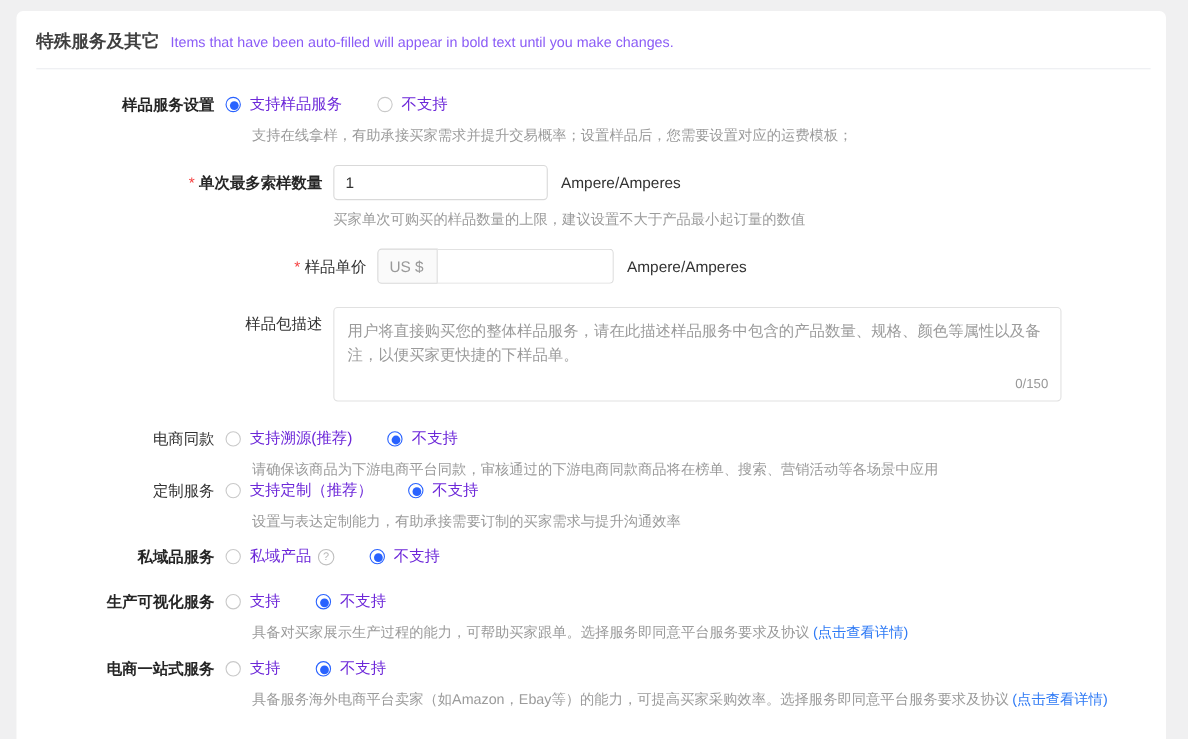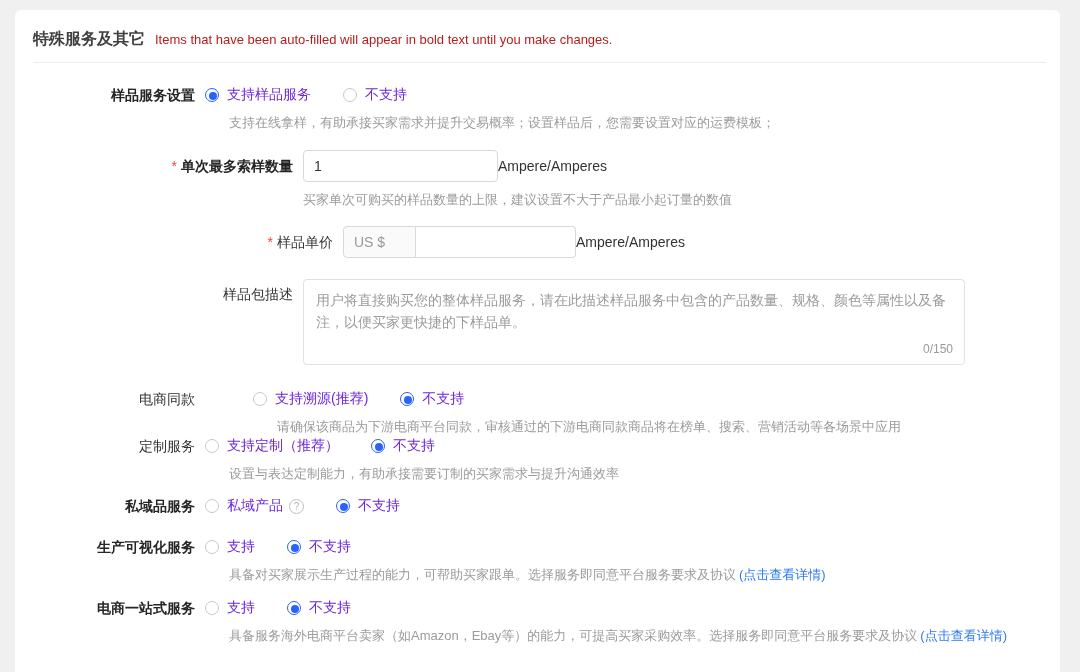--- a/index.html
+++ b/index.html
@@ -17,21 +17,21 @@
   }
   .card{
     position:absolute;left:15px;top:10px;width:1045px;height:690px;
     background:#ffffff;border-radius:6px;
   }
   .section-head{
     display:flex;align-items:baseline;
     padding:18px 14px 12px 18px;
   }
   .section-title{font-size:16px;font-weight:bold;color:#404040;line-height:22px;}
-  .section-subtitle{font-size:13px;color:#b91c1c;margin-left:10px;}
+  .section-subtitle{font-size:13px;color:#8b5cf6;margin-left:10px;}
   .divider{border-bottom:1px solid #ebedf0;margin:0 14px 0 18px;height:0;}
 
   .row{display:flex;font-size:14px;}
   .lbl{
     width:180px;flex-shrink:0;text-align:right;
     color:#333;line-height:20px;white-space:nowrap;
   }
   .lbl.bold{font-weight:bold;color:#262626;}
   .row.sub .lbl{width:278px;}
   .row.mid .lbl{line-height:32px;}
@@ -60,44 +60,44 @@
   .radio-indent{margin-left:24px;}
   .detail-link{color:var(--link);cursor:pointer;margin-left:3px;}
 
   .input-line{display:flex;align-items:center;}
   .text-input{
     height:32px;border:1px solid #d9d9d9;border-radius:4px;
     padding:0 10px;font-size:14px;color:#333;outline:none;
     font-family:inherit;background:#fff;
   }
   .qty-input{width:195px;}
-  .unit{color:#333;text-align:center;}
+  .unit{margin-left:12px;color:#333;text-align:center;}
   .price-group{display:flex;}
   .prefix{
-    width:73px;height:32px;border:1px solid #d9d9d9;border-radius:4px 0 0 4px;
+    width:55px;height:32px;border:1px solid #d9d9d9;border-radius:4px 0 0 4px;
     background:#fafafa;color:#999;display:flex;align-items:center;
     padding-left:10px;font-size:14px;
   }
   .price-input{width:160px;border-left:none;border-radius:0 4px 4px 0;}
 
   .textarea-wrap{position:relative;width:662px;}
   .desc-textarea{
     width:662px;height:86px;border:1px solid #e1e1e1;border-radius:4px;
     padding:9px 12px 24px 12px;font-size:14px;line-height:1.6;color:#333;
     resize:none;outline:none;font-family:inherit;display:block;
   }
   .desc-textarea::placeholder{color:#9b9b9b;}
   .counter{position:absolute;right:12px;bottom:9px;font-size:12px;color:#999;}
 
   
   .row-sample{margin-top:22px;}
   .row-qty{margin-top:18px;}
   .row-price{margin-top:17px;padding-left:40px;}
   .row-desc{margin-top:21px;}
-  .row-ecsame{margin-top:24px;gap:48px;}
+  .row-ecsame{margin-top:24px;}
   .row-custom{}
   .row-private{margin-top:13px;align-items:flex-end;}
   .row-prodvis{margin-top:21px;}
   .row-onestop{margin-top:14px;}
 </style>
 </head>
 <body>
 
 <div class="card">
 

